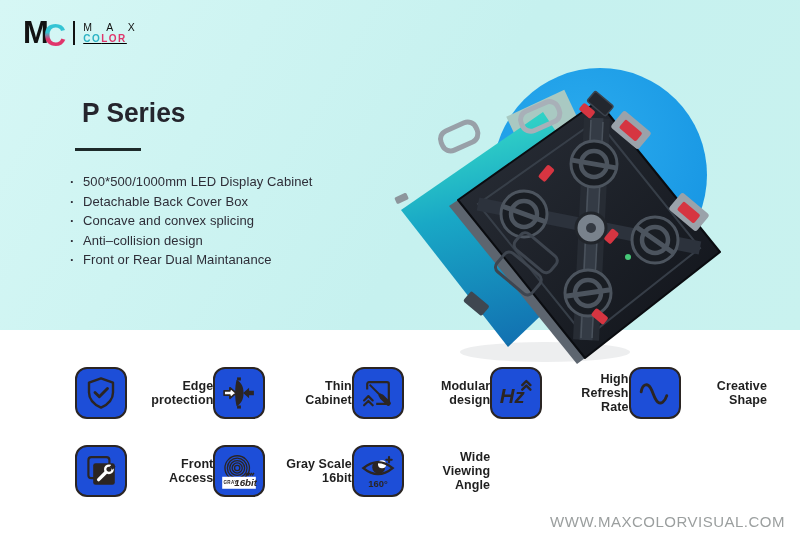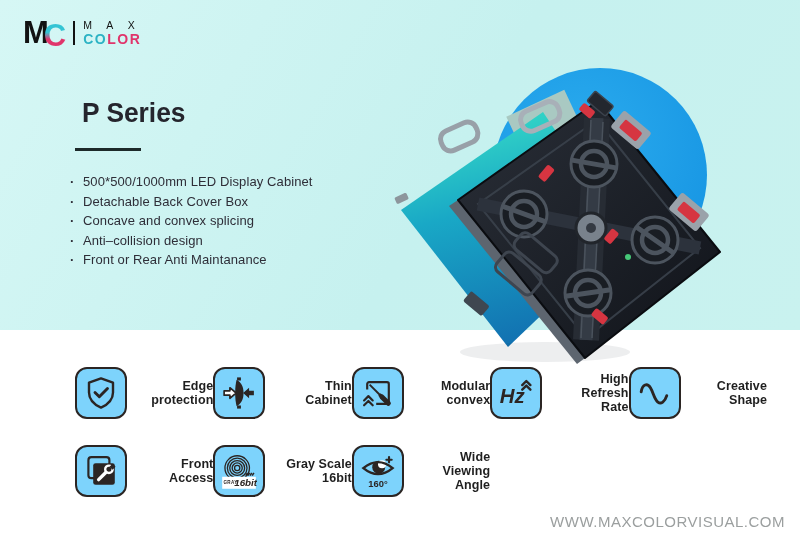--- a/index.html
+++ b/index.html
@@ -19,21 +19,21 @@
   .monogram .m { font-size:31px; font-weight:900; color:#121212; letter-spacing:-2px; }
   .monogram .c {
     font-size:31px; font-weight:900; margin-left:-3px; transform:translateY(3px);
     background:linear-gradient(180deg,#35c4d4 40%,#e0356b 62%);
     -webkit-background-clip:text; background-clip:text;
     color:#2cb3c4; -webkit-text-fill-color:transparent;
   }
   .logo-divider { width:2px; height:24px; background:#121212; margin:0 8px 0 7px; }
   .wordmark { display:flex; flex-direction:column; justify-content:center; }
   .wordmark .max { font-size:10.5px; font-weight:400; letter-spacing:6px; color:#121212; }
-  .wordmark .color { font-size:14px; font-weight:800; letter-spacing:1.5px; margin-top:0; }
+  .wordmark .color { font-size:10px; font-weight:800; letter-spacing:1.5px; margin-top:0;text-decoration:underline; }
   .wordmark .color .p1 { color:#2cb3c4; }
   .wordmark .color .p2 { color:#e0356b; }
   
   .series-title {
     position:absolute; left:82px; top:97px; font-size:28px; font-weight:700;
     color:#25252d; letter-spacing:0; transform:scaleX(.94); transform-origin:left; z-index:2;
   }
   .series-underline { position:absolute; left:75px; top:148px; width:66px; height:3px; background:#1d2a2a; z-index:2; }
   .bullet-list { position:absolute; left:70px; top:174px; list-style:none; z-index:2; }
   .bullet-list li {
@@ -44,21 +44,21 @@
   
   .product-svg { position:absolute; left:0; top:0; z-index:1; pointer-events:none; }
   
   .features {
     position:absolute; left:75px; top:367px; width:692px; z-index:2;
     display:grid; grid-template-columns:repeat(5,1fr); grid-row-gap:26px; row-gap:26px;text-align:right;
   }
   .feature { display:flex; align-items:center; height:52px; }
   .icon-box {
     width:52px; height:52px; flex:0 0 52px; border:2.6px solid #2b2523; border-radius:12px;
-    display:flex; align-items:center; justify-content:center; background:#7dd3fc;
+    display:flex; align-items:center; justify-content:center; background:#1d4ed8;
   }
   .icon-box svg { width:36px; height:36px; display:block; }
   .feature-label { margin-left:12px; font-size:12.5px; font-weight:700; color:#1f1f1f; letter-spacing:.1px; }
   
   .footer-url {
     position:absolute; right:15px; top:513px; font-size:15px; letter-spacing:.5px;
     color:#9b9f9f; z-index:2;
   }
 </style>
 </head>
@@ -80,21 +80,21 @@
     </div>
   </div>
 
   <h1 class="series-title">P Series</h1>
   <div class="series-underline"></div>
   <ul class="bullet-list">
     <li>500*500/1000mm LED Display Cabinet</li>
     <li>Detachable Back Cover Box</li>
     <li>Concave and convex splicing</li>
     <li>Anti–collision design</li>
-    <li>Front or Rear Anti Maintanance</li>
+    <li>Front or Rear Dual Maintanance</li>
   </ul>
 
   <svg class="product-svg" width="800" height="544" viewBox="0 0 800 544">
     <defs>
       <radialGradient id="blueGrad" cx="40%" cy="35%" r="80%">
         <stop offset="0" stop-color="#2bacee"></stop>
           <stop offset="1" stop-color="#1593e2"></stop>
       </radialGradient>
       <linearGradient id="tealGrad" x1="0.1" y1="0" x2="0.35" y2="1">
         <stop offset="0" stop-color="#3be3c6"></stop>
@@ -220,21 +220,21 @@
       <div class="icon-box">
         <svg viewBox="0 0 30 30" fill="none" stroke="#2b2523">
           <path d="M6 12 V7.5 A1.5 1.5 0 0 1 7.5 6 H22.5 A1.5 1.5 0 0 1 24 7.5 V22.5 A1.5 1.5 0 0 1 22.5 24 H13.5" stroke-width="1.8"></path>
           <line x1="8" y1="8" x2="17.5" y2="17.5" stroke-width="1.6"></line>
           <line x1="16.2" y1="16.2" x2="18.8" y2="18.8" stroke-width="2.8"></line>
           <line x1="18.3" y1="18.3" x2="23.6" y2="23.6" stroke-width="4.2" stroke-linecap="round"></line>
           <polyline points="3.4,21.2 7,17.6 10.6,21.2" stroke-width="1.8" stroke-linecap="round" stroke-linejoin="round"></polyline>
           <polyline points="3.4,25.2 7,21.6 10.6,25.2" stroke-width="1.8" stroke-linecap="round" stroke-linejoin="round"></polyline>
         </svg>
       </div>
-      <span class="feature-label">Modular convex</span>
+      <span class="feature-label">Modular design</span>
     </div>
 
     <div class="feature">
       <div class="icon-box">
         <svg viewBox="0 0 30 30">
           <text x="1.5" y="23" font-size="17" font-weight="bold" font-style="italic" font-family="Liberation Sans, DejaVu Sans, sans-serif" fill="#2b2523">Hz</text>
           <g fill="none" stroke="#2b2523" stroke-width="2" stroke-linecap="round" stroke-linejoin="round">
             <polyline points="20.2,8.4 23.6,5 27,8.4"></polyline>
             <polyline points="20.2,12.2 23.6,8.8 27,12.2"></polyline>
           </g>

